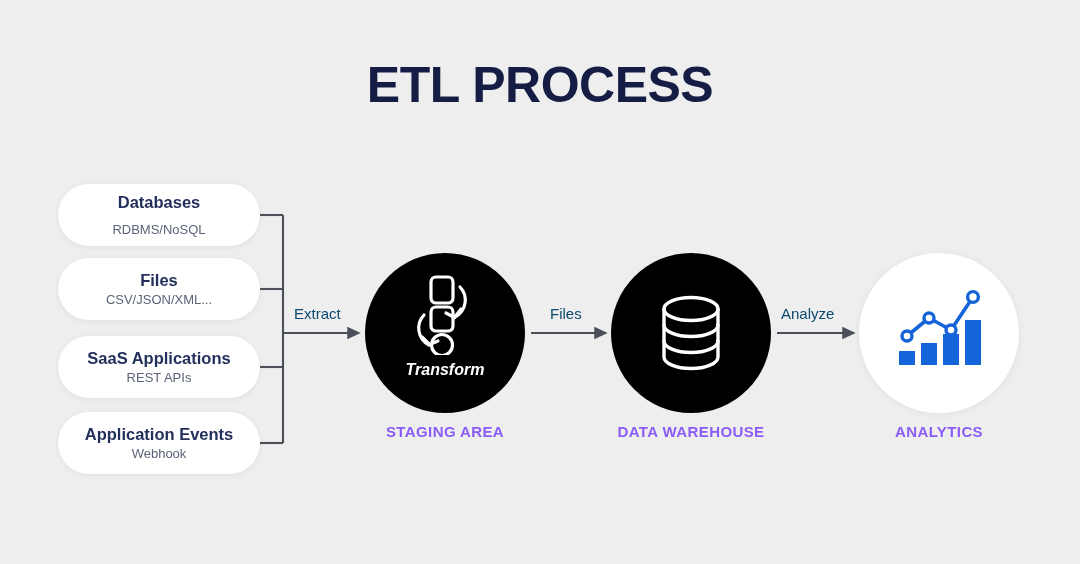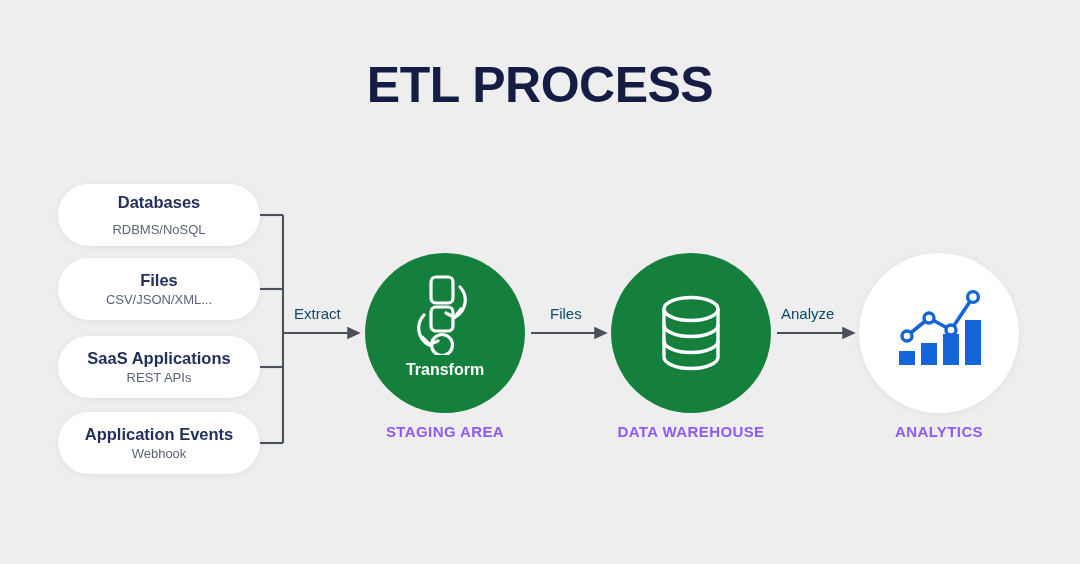--- a/index.html
+++ b/index.html
@@ -90,21 +90,21 @@
   
   .stage-node {
     position: absolute;
     width: 160px;
     height: 160px;
     border-radius: 50%;
     display: flex;
     align-items: center;
     justify-content: center;
   }
-  .stage-node.filled { background: #15803d; }
+  .stage-node.filled { background: #000000; font-style: italic; }
   .stage-node.hollow {
     background: #ffffff;
     box-shadow: 0 1px 6px rgba(120,130,150,0.12);
   }
   #node-staging   { left: 365px; top: 253px; }
   #node-warehouse { left: 611px; top: 253px; }
   #node-analytics { left: 859px; top: 253px; }
 
   .node-caption {
     position: absolute;

